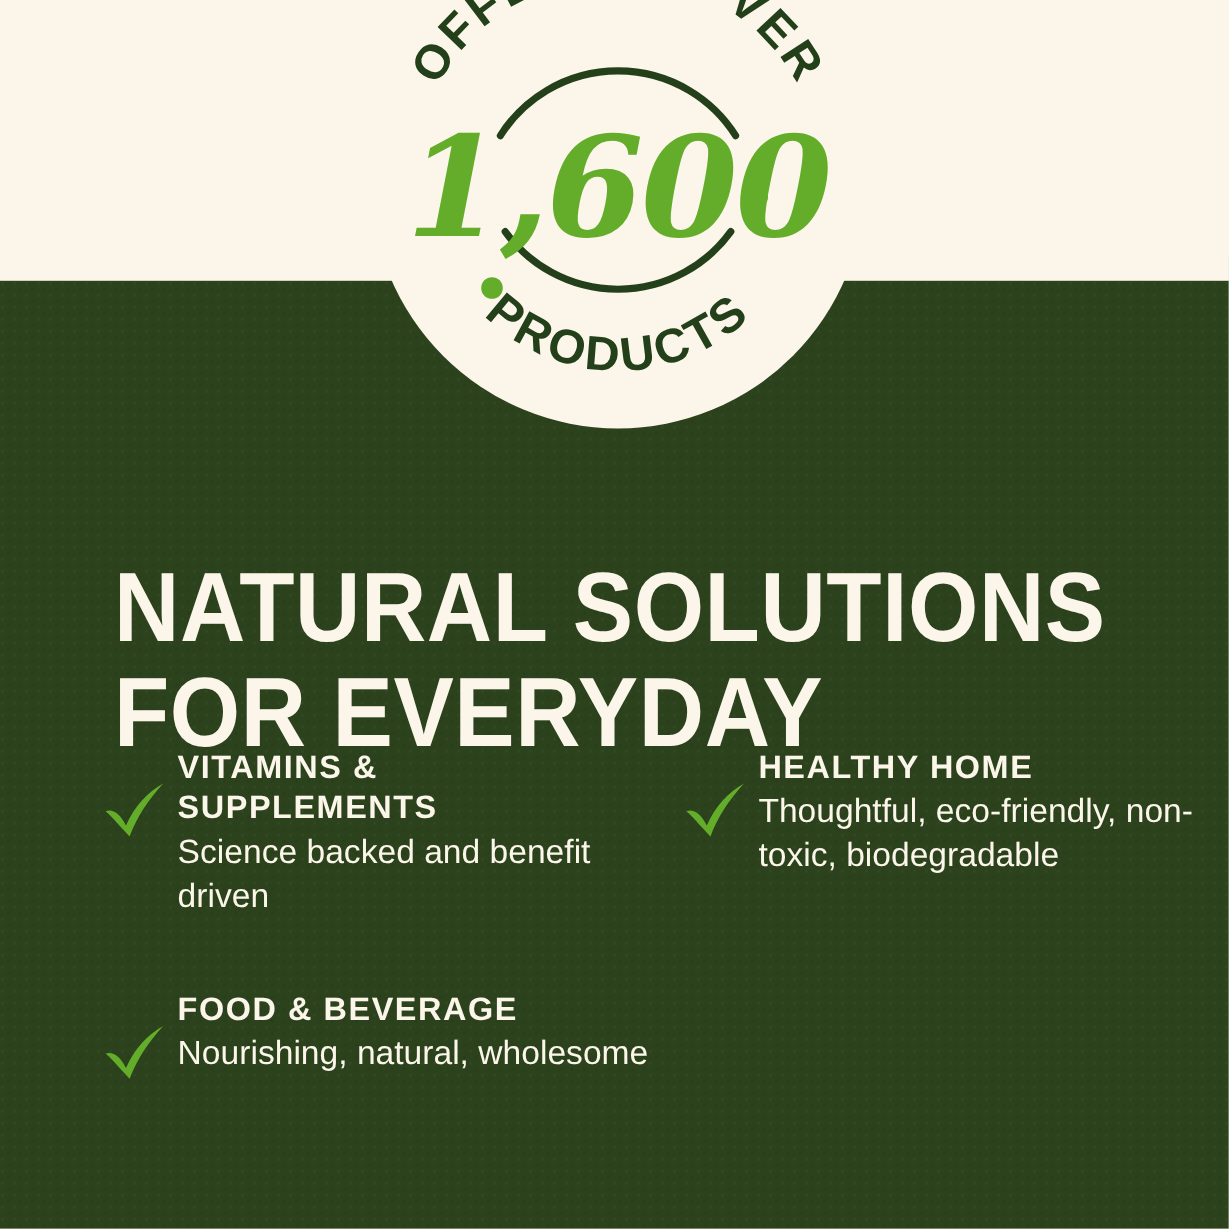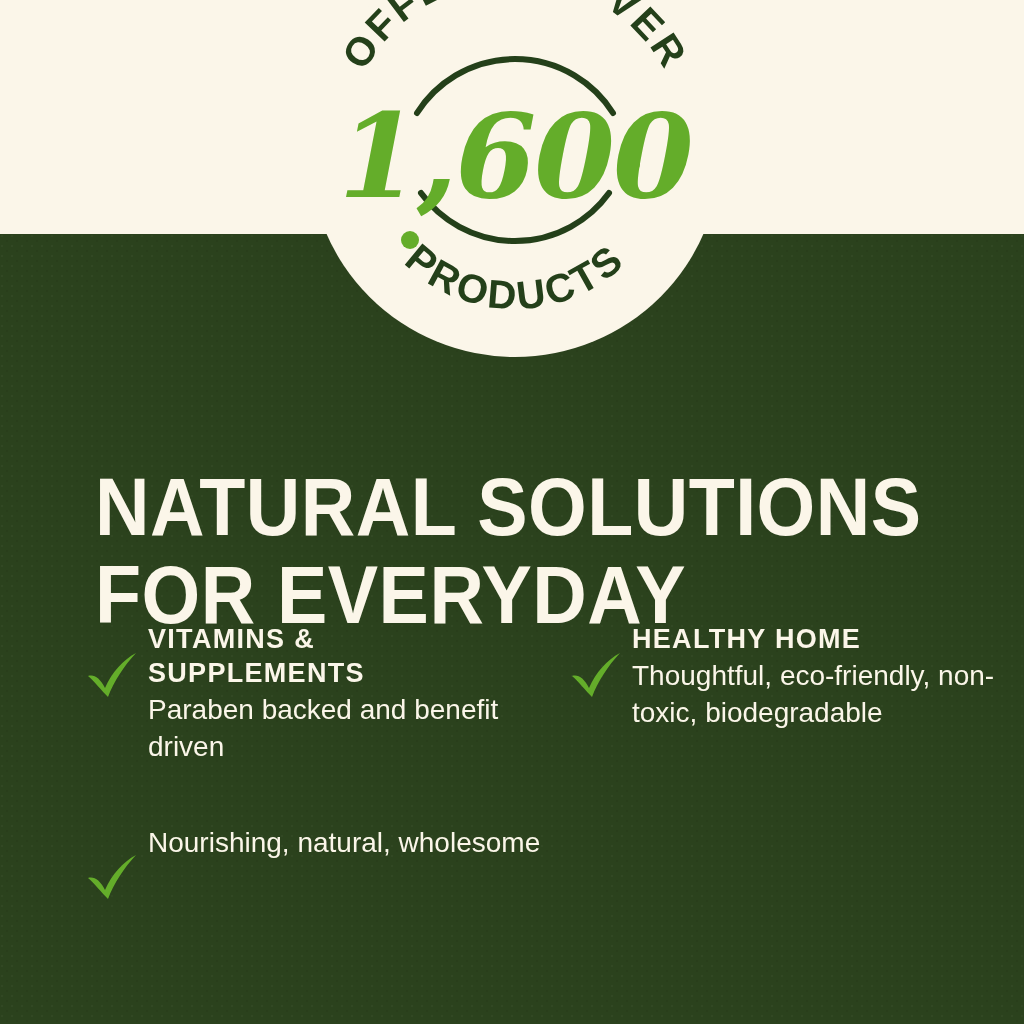--- a/index.html
+++ b/index.html
@@ -174,38 +174,39 @@
   </h1>
 
   <div class="features">
 
     <div class="feature">
       <svg class="check-icon" viewBox="0 0 56 54">
         <path d="M4 28 C10 26 16 30 21 40 C28 24 39 12 52 5 C40 18 30 33 24 49 C18 43 10 33 4 28 Z" fill="#64AD2A"></path>
       </svg>
       <div class="feature-text">
         <p class="feature-title">VITAMINS &amp; SUPPLEMENTS</p>
-        <p class="feature-desc">Paraben backed and benefit driven</p>
+        <p class="feature-desc">Science backed and benefit driven</p>
       </div>
     </div>
 
     <div class="feature wide">
       <svg class="check-icon" viewBox="0 0 56 54">
         <path d="M4 28 C10 26 16 30 21 40 C28 24 39 12 52 5 C40 18 30 33 24 49 C18 43 10 33 4 28 Z" fill="#64AD2A"></path>
       </svg>
       <div class="feature-text">
         <p class="feature-title">HEALTHY HOME</p>
         <p class="feature-desc">Thoughtful, eco-friendly, non-toxic, biodegradable</p>
       </div>
     </div>
 
 
     <div class="feature wide">
       <svg class="check-icon" viewBox="0 0 56 54">
         <path d="M4 28 C10 26 16 30 21 40 C28 24 39 12 52 5 C40 18 30 33 24 49 C18 43 10 33 4 28 Z" fill="#64AD2A"></path>
       </svg>
       <div class="feature-text">
+        <p class="feature-title">FOOD &amp; BEVERAGE</p>
         <p class="feature-desc">Nourishing, natural, wholesome</p>
       </div>
     </div>
 
   </div>
 </div>
 
 </body></html>

